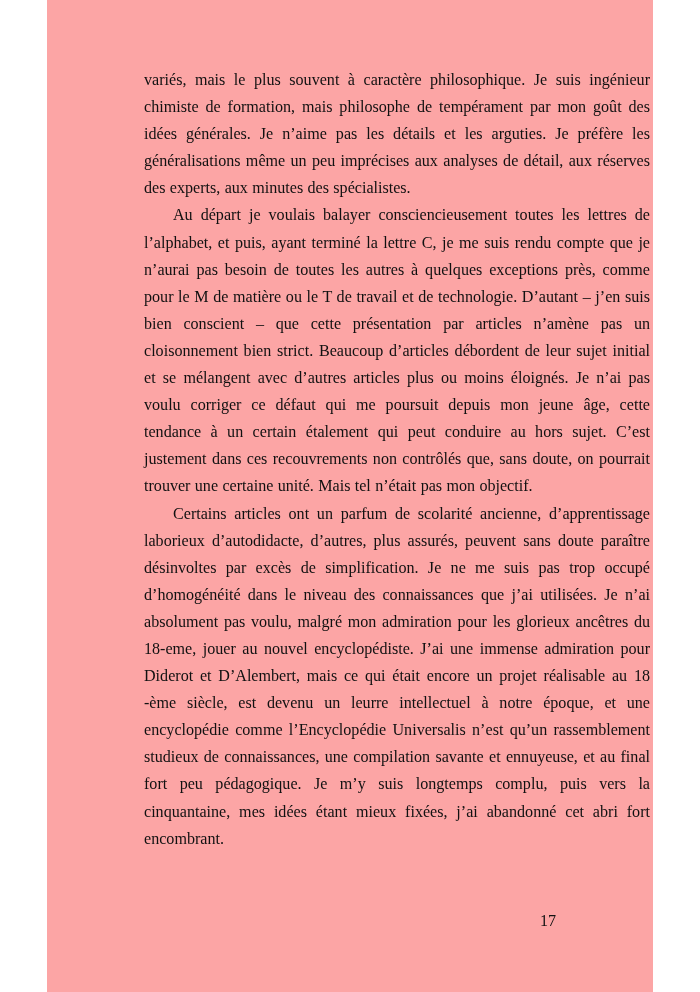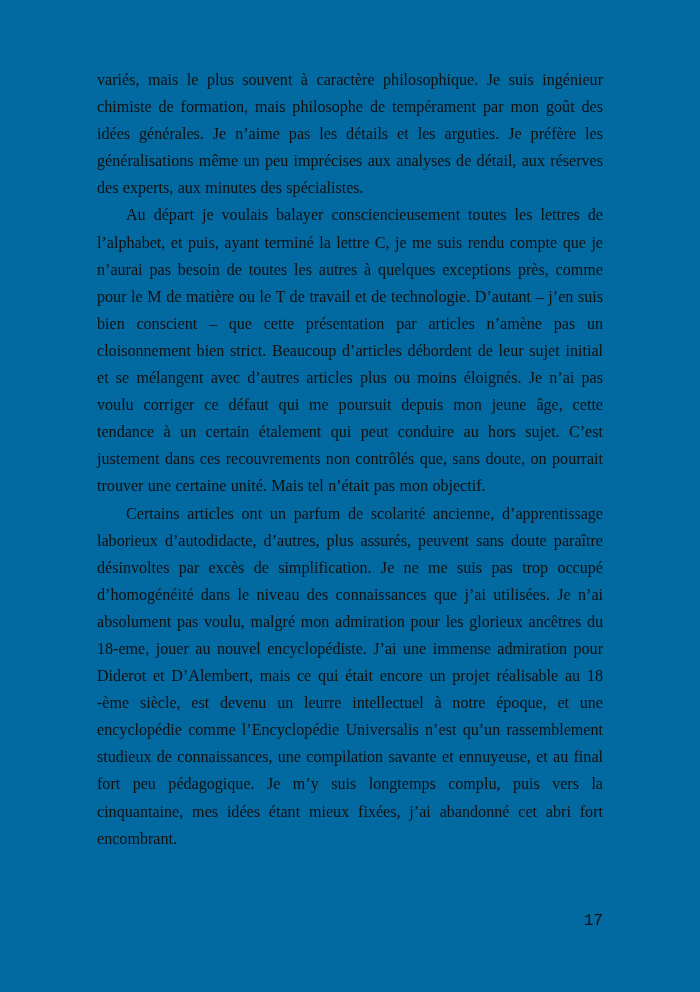--- a/index.html
+++ b/index.html
@@ -3,24 +3,24 @@
 <meta charset="utf-8">
 <title>Page 17</title>
 <style>
   html, body {
     margin: 0;
     padding: 0;
     background: #ffffff;
   }
   .page {
     position: relative;
-    width: 700px;
+    width: 606px;
     height: 992px;
     margin: 0 auto;
-    background: #0369a1;
+    background: #fca5a5;
     box-sizing: border-box;
     overflow: hidden;
   }
   .text-block {
     position: absolute;
     left: 97px;
     top: 66px;
     width: 506px;
   }
   .para {
@@ -41,21 +41,21 @@
     text-indent: 0;
   }
   
   .page-number {
     position: absolute;
     left: 0;
     right: 0;
     top: 911px;
     padding-right: 97px;
     text-align: right;
-    font-family: Liberation Mono, monospace;
+    font-family: Liberation Serif, serif;
     font-size: 16.1px;
     line-height: 20px;
     color: #111111;
   }
 </style>
 </head>
 <body>
 
 <div class="page">
 

